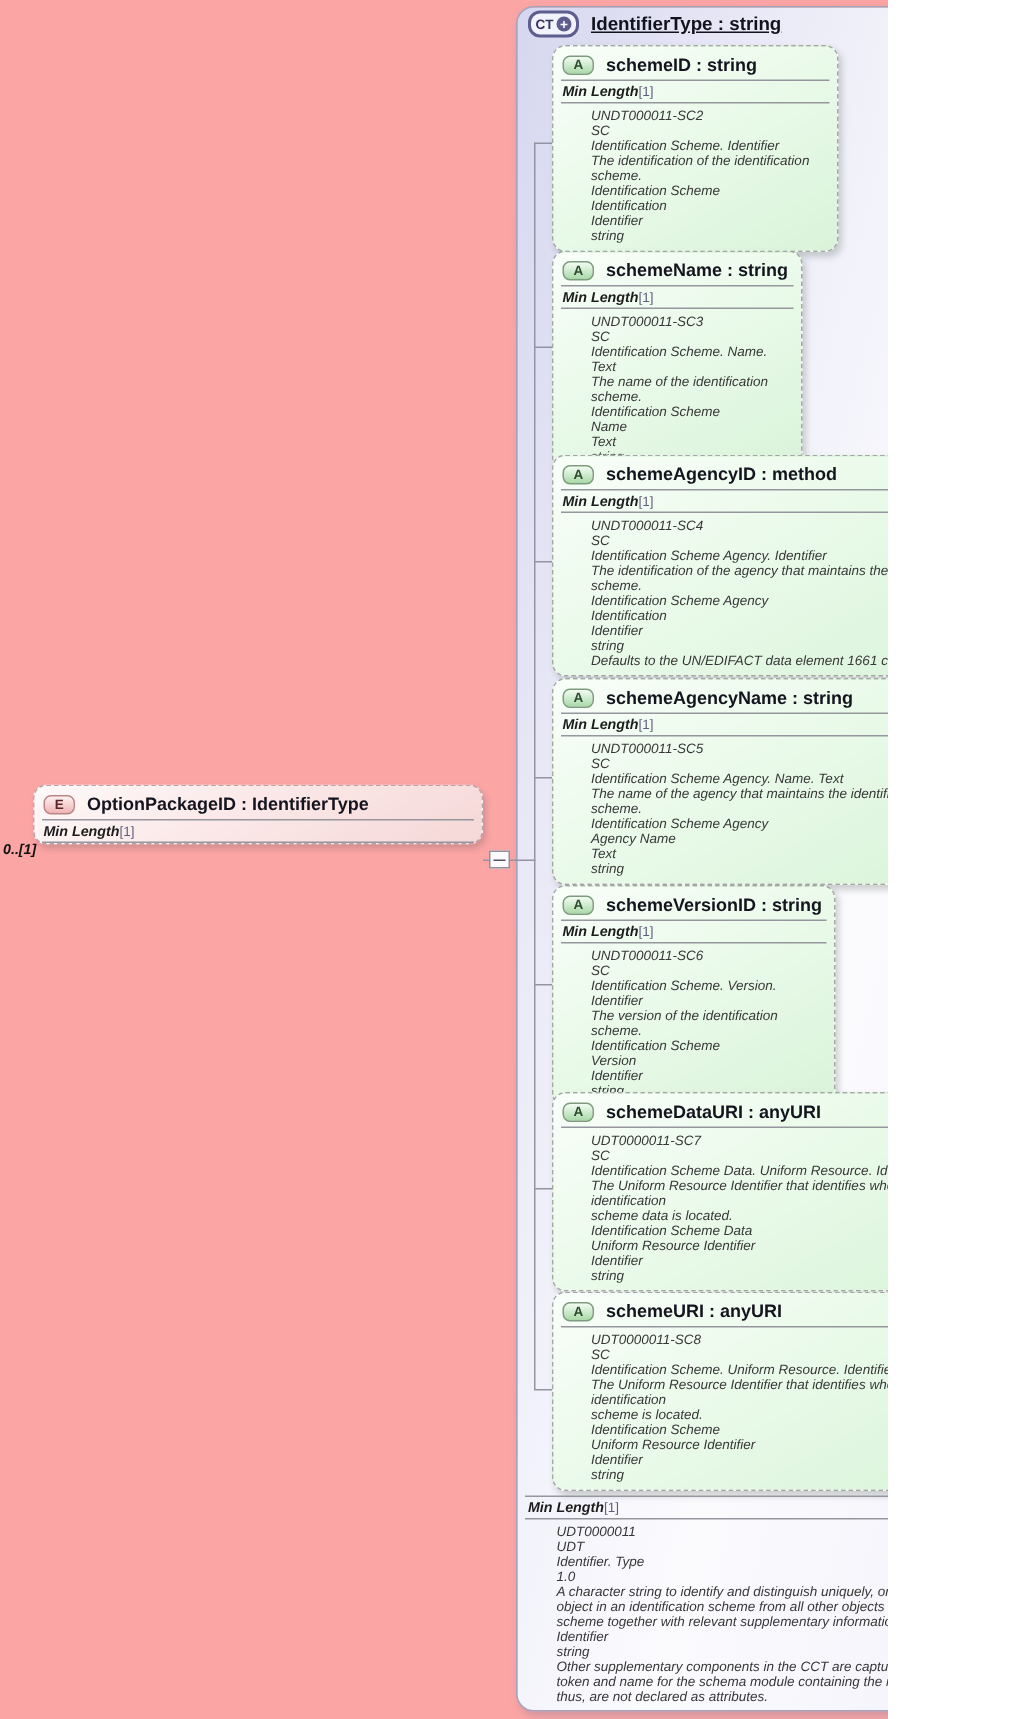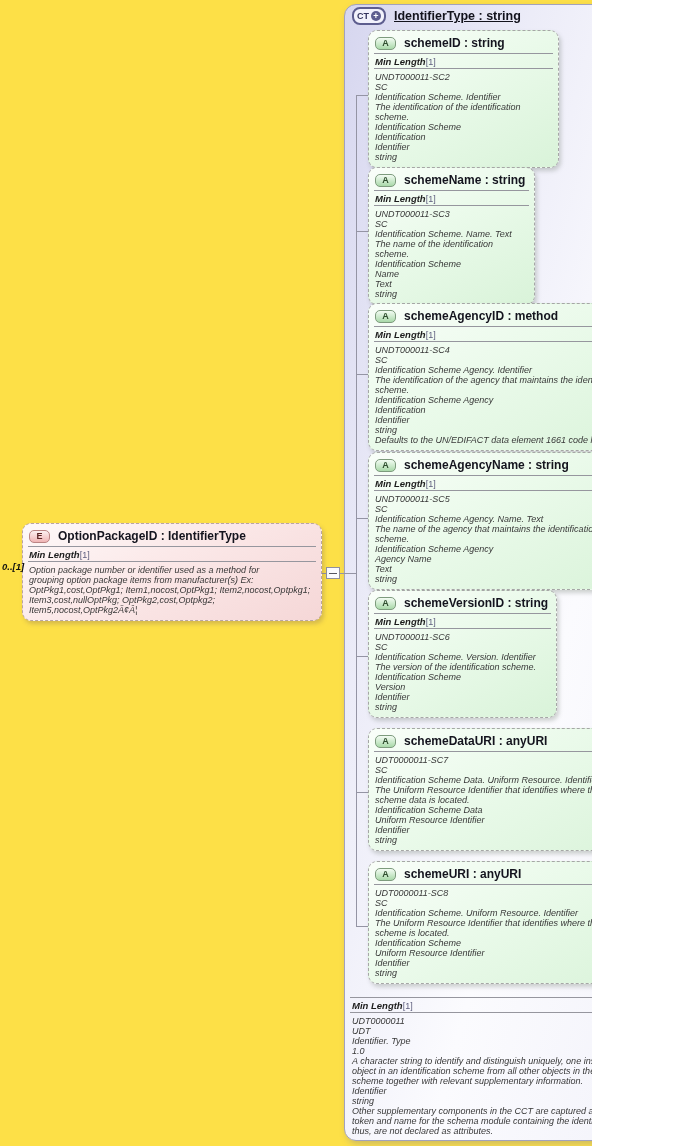--- a/index.html
+++ b/index.html
@@ -1,16 +1,16 @@
 <!DOCTYPE html>
 <html><head>
 <meta charset="utf-8">
 <style>
   html,body{margin:0;padding:0;background:#ffffff;}
-  #stage{position:relative;width:592px;height:1146px;background:#fde047;
+  #stage{position:relative;width:592px;height:1146px;background:#fca5a5;
          font-family:"Liberation Sans",sans-serif;overflow:hidden;}
 
   
   .ctbox{position:absolute;left:344px;top:4px;width:326px;height:1137px;
          box-sizing:border-box;border:1px solid #a2a2bc;border-radius:12px;
          background:linear-gradient(105deg,#d6d6ef 0%,#ececf8 30%,#fbfbfe 62%,#f2f2fa 100%);
          box-shadow:2px 3px 6px rgba(120,120,150,0.35);}
   .ct-head{position:absolute;left:352px;top:7px;display:flex;align-items:center;gap:8px;}
   .icon-ct{display:inline-flex;align-items:center;gap:2px;height:14px;padding:0 3px;
            border:2px solid #5d5d8e;border-radius:8px;background:#f2f2fc;}
@@ -26,21 +26,21 @@
   .attr-head{display:flex;align-items:center;gap:8px;padding:5px 6px 3px;}
   .icon-a{flex:0 0 auto;width:21px;height:13px;border:1px solid #7d9b7d;border-radius:5px;
           background:linear-gradient(#f3fcf3,#a9d9a9);box-sizing:border-box;
           font:bold 9px/11px "Liberation Sans",sans-serif;text-align:center;color:#2d4c2d;}
   .attr-title{font:bold 12px "Liberation Sans",sans-serif;color:#14141e;white-space:nowrap;}
   .sep{border-top:1px solid #96969e;margin:0 5px;height:0;}
   .facet{display:flex;align-items:baseline;padding:2px 6px 1px;}
   .facet-name{font:italic bold 9.5px "Liberation Sans",sans-serif;color:#1c1c1c;}
   .facet-val{font:9px "Liberation Sans",sans-serif;color:#5e5e7e;}
   .details{padding:3px 6px 5px;font:italic 9px/10px "Liberation Sans",sans-serif;
-           color:#383838;white-space:pre-line;}
+           color:#383838;white-space:pre-line;margin-left:19px;}
 
   
   .ct-footer{position:absolute;left:350px;top:997px;width:316px;}
   .ct-footer .sep{margin:0;}
   .ct-footer .facet{padding:2px 2px 1px;}
   .ct-footer .details{padding:3px 2px 0;font-style:italic;}
 
   
   .ebox{position:absolute;left:22px;top:523px;width:300px;box-sizing:border-box;
         border:1px dashed #b8a4a4;border-radius:9px;
@@ -252,22 +252,17 @@
     <div class="attr-head">
       <span class="icon-e">E</span>
       <span class="attr-title">OptionPackageID : IdentifierType</span>
     </div>
     <div class="sep"></div>
     <div class="facet">
       <span class="facet-name">Min Length</span>
       <span class="facet-val">[1]</span>
     </div>
     <div class="sep"></div>
-    <div class="details">Option package number or identifier used as a method for
-grouping option package items from manufacturer(s) Ex:
-OptPkg1,cost,OptPkg1; Item1,nocost,OptPkg1; Item2,nocost,Optpkg1;
-Item3,cost,nullOptPkg; OptPkg2,cost,Optpkg2;
-Item5,nocost,OptPkg2Ã¢Â¦</div>
   </div>
 
   <div class="cardinality">0..[1]</div>
 
 </div>
 
 </body></html>

